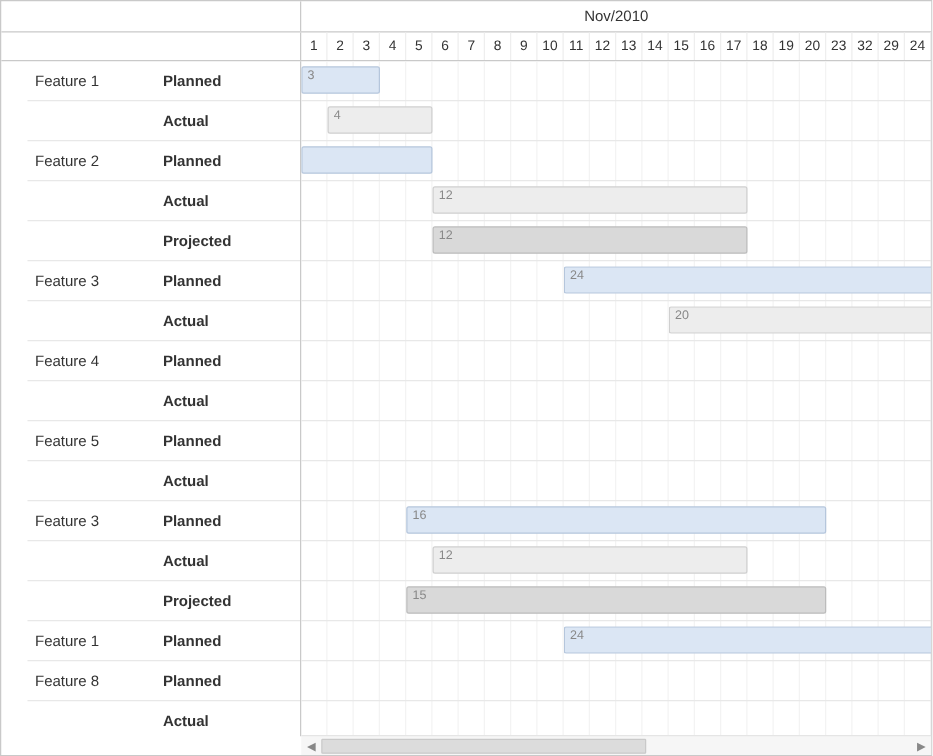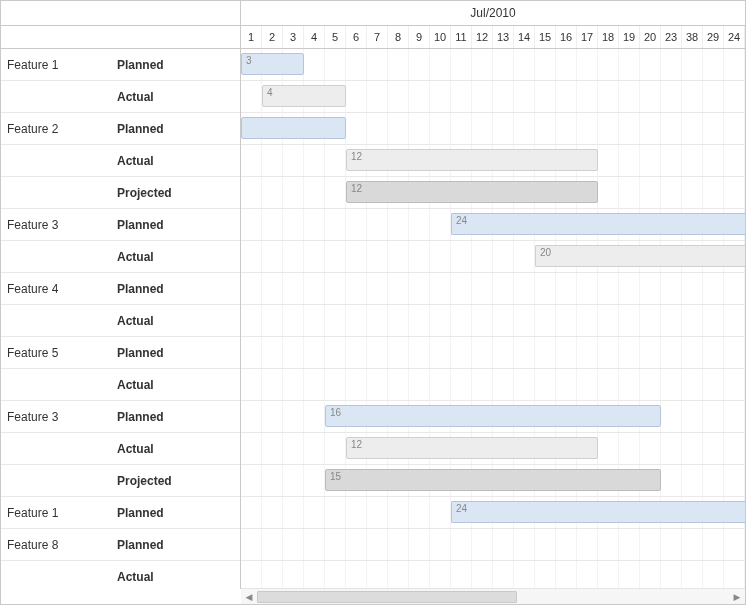--- a/index.html
+++ b/index.html
@@ -64,20 +64,21 @@
   .right-panel {
     flex: 1;
     position: relative;
     overflow: hidden;
   }
   .row {
     height: 32px;
     border-bottom: 1px solid #e8e8e8;
     display: flex;
     align-items: center;
+    margin-left: 21px;
   }
   .left-panel .row {
     padding-left: 4px;
   }
   .feature-col {
     width: 110px;
     padding-left: 2px;
   }
   .type-col {
     width: 120px;
@@ -163,21 +164,21 @@
     border-radius: 1px;
   }
 </style>
 </head>
 <body>
 
 <div class="gantt">
 
   <div class="header-row1">
     <div class="left-header"></div>
-    <div class="right-header1">Jul/2010</div>
+    <div class="right-header1">Nov/2010</div>
   </div>
 
   <div class="header-row2">
     <div class="left-header"></div>
     <div class="right-header2" id="days-header">
         <div class="day-col">1</div>
         <div class="day-col">2</div>
         <div class="day-col">3</div>
         <div class="day-col">4</div>
         <div class="day-col">5</div>
@@ -190,21 +191,21 @@
         <div class="day-col">12</div>
         <div class="day-col">13</div>
         <div class="day-col">14</div>
         <div class="day-col">15</div>
         <div class="day-col">16</div>
         <div class="day-col">17</div>
         <div class="day-col">18</div>
         <div class="day-col">19</div>
         <div class="day-col">20</div>
         <div class="day-col">23</div>
-        <div class="day-col">38</div>
+        <div class="day-col">32</div>
         <div class="day-col">29</div>
         <div class="day-col">24</div>
       </div>
   </div>
 
   <div class="body">
     <div class="left-panel" id="left-panel">
         <div class="row">
           <div class="feature-col">Feature 1</div>
           <div class="type-col">Planned</div>

